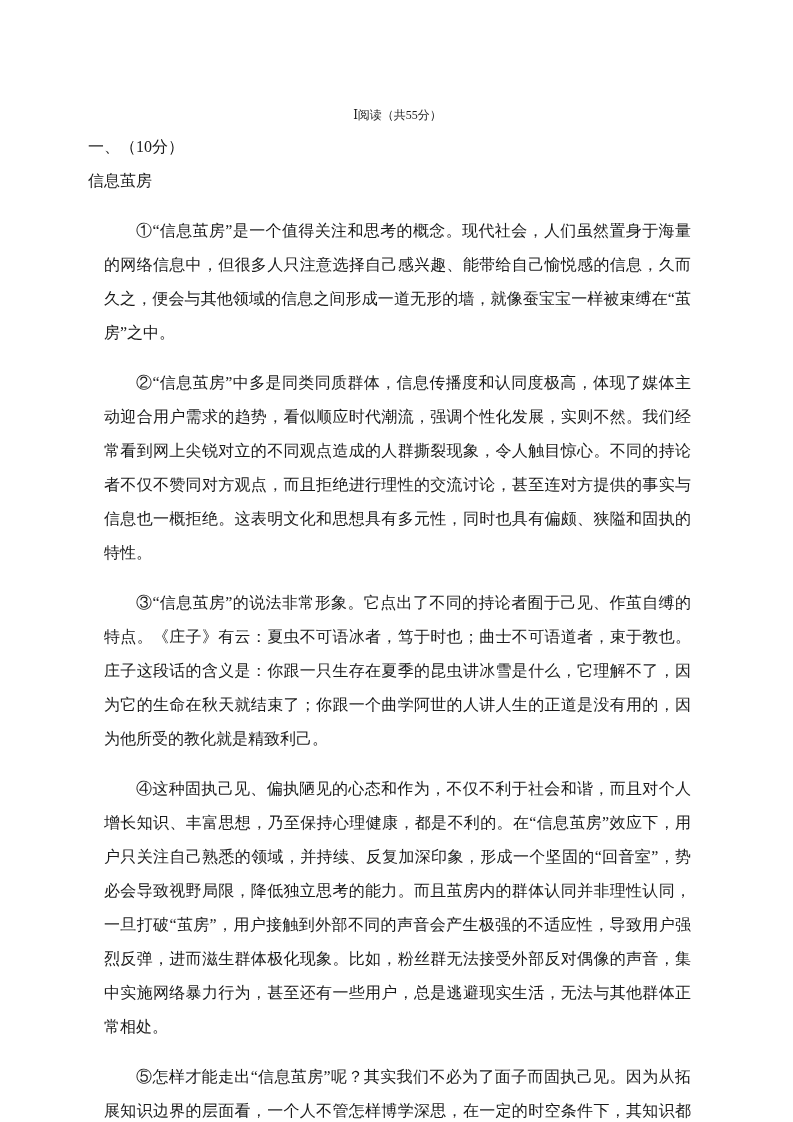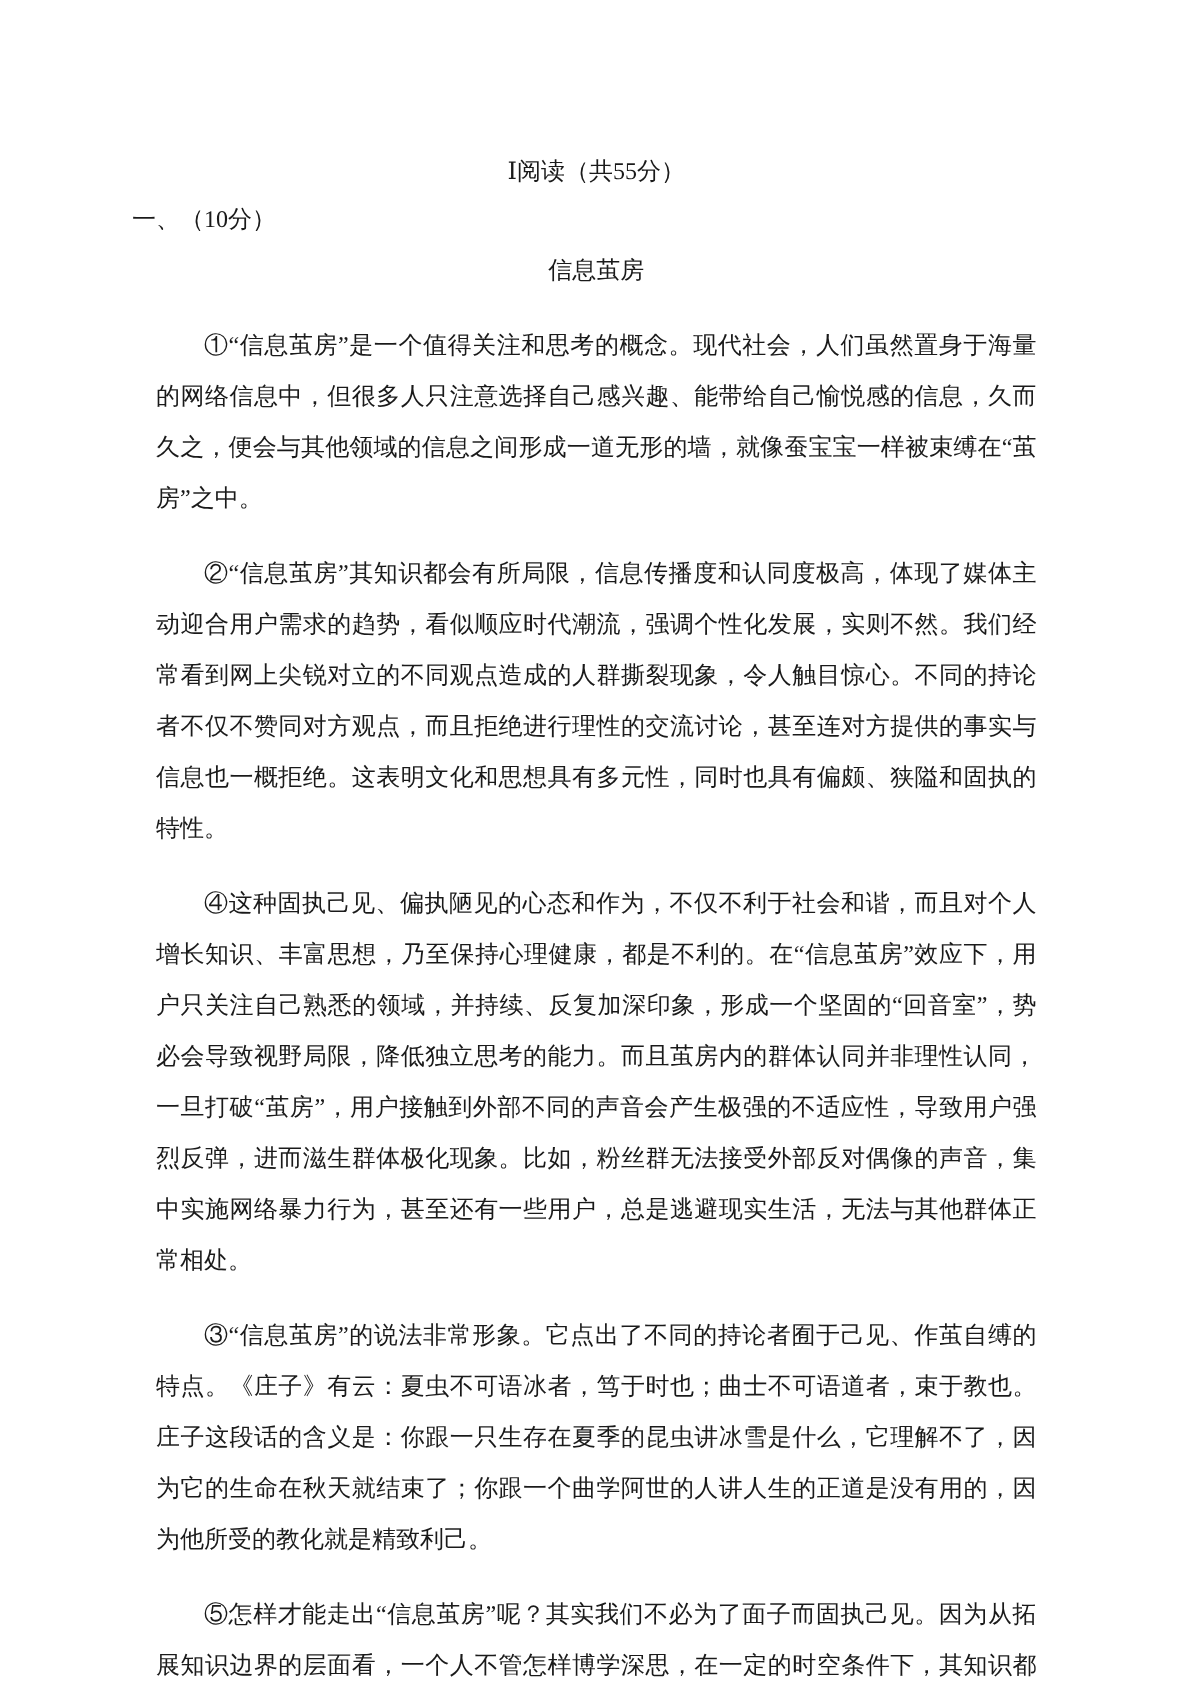--- a/index.html
+++ b/index.html
@@ -24,34 +24,33 @@
   .doc-title {
     margin: 0;
     font-size: 24px;
     font-weight: bold;
     line-height: 49px;
     letter-spacing: 0.5px;
     text-align: left;
   }
   .section-heading {
     margin-top: 4px;
-    font-size: 16px;
+    font-size: 12px;
     line-height: 30px;
     text-align: center;
   }
   .question-number,
   .instruction {
     font-size: 16px;
     line-height: 34px;
     text-align: left;
   }
   .passage-title {
     font-size: 16px;
     line-height: 34px;
-    text-align: center;
   }
   .para {
     margin: 16px;
     font-size: 16px;
     line-height: 34px;
     text-indent: 2em;
     text-align: justify;
     text-justify: inter-ideograph;
   }
 </style>
@@ -62,20 +61,20 @@
 
   <div class="section-heading">Ⅰ阅读（共55分）</div>
 
   <div class="question-number">一、（10分）</div>
 
 
   <div class="passage-title">信息茧房</div>
 
   <p class="para">①“信息茧房”是一个值得关注和思考的概念。现代社会，人们虽然置身于海量的网络信息中，但很多人只注意选择自己感兴趣、能带给自己愉悦感的信息，久而久之，便会与其他领域的信息之间形成一道无形的墙，就像蚕宝宝一样被束缚在“茧房”之中。</p>
 
-  <p class="para">②“信息茧房”其知识都会有所局限，信息传播度和认同度极高，体现了媒体主动迎合用户需求的趋势，看似顺应时代潮流，强调个性化发展，实则不然。我们经常看到网上尖锐对立的不同观点造成的人群撕裂现象，令人触目惊心。不同的持论者不仅不赞同对方观点，而且拒绝进行理性的交流讨论，甚至连对方提供的事实与信息也一概拒绝。这表明文化和思想具有多元性，同时也具有偏颇、狭隘和固执的特性。</p>
+  <p class="para">②“信息茧房”中多是同类同质群体，信息传播度和认同度极高，体现了媒体主动迎合用户需求的趋势，看似顺应时代潮流，强调个性化发展，实则不然。我们经常看到网上尖锐对立的不同观点造成的人群撕裂现象，令人触目惊心。不同的持论者不仅不赞同对方观点，而且拒绝进行理性的交流讨论，甚至连对方提供的事实与信息也一概拒绝。这表明文化和思想具有多元性，同时也具有偏颇、狭隘和固执的特性。</p>
+
+  <p class="para">③“信息茧房”的说法非常形象。它点出了不同的持论者囿于己见、作茧自缚的特点。《庄子》有云：夏虫不可语冰者，笃于时也；曲士不可语道者，束于教也。庄子这段话的含义是：你跟一只生存在夏季的昆虫讲冰雪是什么，它理解不了，因为它的生命在秋天就结束了；你跟一个曲学阿世的人讲人生的正道是没有用的，因为他所受的教化就是精致利己。</p>
 
   <p class="para">④这种固执己见、偏执陋见的心态和作为，不仅不利于社会和谐，而且对个人增长知识、丰富思想，乃至保持心理健康，都是不利的。在“信息茧房”效应下，用户只关注自己熟悉的领域，并持续、反复加深印象，形成一个坚固的“回音室”，势必会导致视野局限，降低独立思考的能力。而且茧房内的群体认同并非理性认同，一旦打破“茧房”，用户接触到外部不同的声音会产生极强的不适应性，导致用户强烈反弹，进而滋生群体极化现象。比如，粉丝群无法接受外部反对偶像的声音，集中实施网络暴力行为，甚至还有一些用户，总是逃避现实生活，无法与其他群体正常相处。</p>
-
-  <p class="para">③“信息茧房”的说法非常形象。它点出了不同的持论者囿于己见、作茧自缚的特点。《庄子》有云：夏虫不可语冰者，笃于时也；曲士不可语道者，束于教也。庄子这段话的含义是：你跟一只生存在夏季的昆虫讲冰雪是什么，它理解不了，因为它的生命在秋天就结束了；你跟一个曲学阿世的人讲人生的正道是没有用的，因为他所受的教化就是精致利己。</p>
 
   <p class="para">⑤怎样才能走出“信息茧房”呢？其实我们不必为了面子而固执己见。因为从拓展知识边界的层面看，一个人不管怎样博学深思，在一定的时空条件下，其知识都会有所局限：对边界内的知识比较了解；边界之外，所见未免浅陋。面对这样的情况，如果顺势拓展自己的知识疆域。即可获得新的知识版图，而囿于己见坚守陋见，就丧失了获得新知的机会，长此</p>
 </div>
 
 </body></html>

